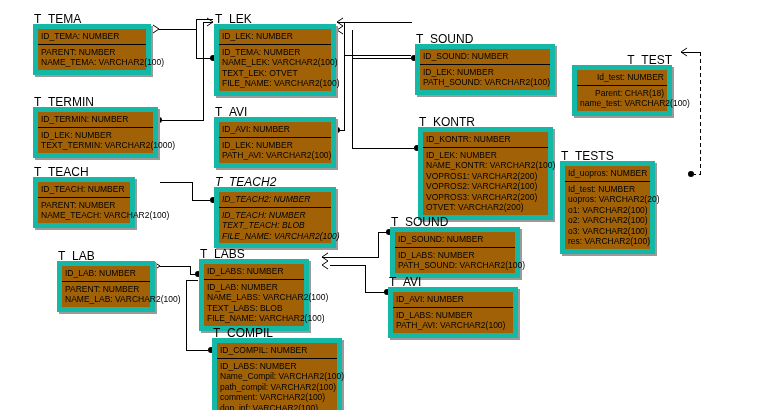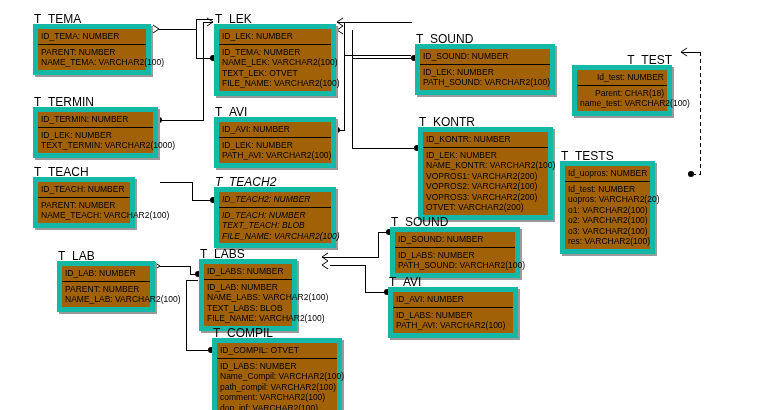--- a/index.html
+++ b/index.html
@@ -261,21 +261,21 @@
         <div class="entity-box">
           <div class="pk-section">
             <div class="attr">ID_LAB: NUMBER</div>
           </div>
           <div class="attr-section">
             <div class="attr">PARENT: NUMBER</div>
             <div class="attr">NAME_LAB: VARCHAR2(100)</div>
           </div>
         </div>
       </div>
-      <div class="entity" style="left: 199px; top: 249px; width: 98px;">
+      <div class="entity" style="left: 199px; top: 249px; width: 110px;">
         <div class="entity-name">T_LABS</div>
         <div class="entity-box">
           <div class="pk-section">
             <div class="attr">ID_LABS: NUMBER</div>
           </div>
           <div class="attr-section">
             <div class="attr">ID_LAB: NUMBER</div>
             <div class="attr">NAME_LABS: VARCHAR2(100)</div>
             <div class="attr">TEXT_LABS: BLOB</div>
             <div class="attr">FILE_NAME: VARCHAR2(100)</div>
@@ -291,21 +291,21 @@
           <div class="attr-section">
             <div class="attr">ID_LABS: NUMBER</div>
             <div class="attr">PATH_AVI: VARCHAR2(100)</div>
           </div>
         </div>
       </div>
       <div class="entity" style="left: 212px; top: 328px; width: 130px;">
         <div class="entity-name">T_COMPIL</div>
         <div class="entity-box">
           <div class="pk-section">
-            <div class="attr">ID_COMPIL: OTVET</div>
+            <div class="attr">ID_COMPIL: NUMBER</div>
           </div>
           <div class="attr-section">
             <div class="attr">ID_LABS: NUMBER</div>
             <div class="attr">Name_Compil: VARCHAR2(100)</div>
             <div class="attr">path_compil: VARCHAR2(100)</div>
             <div class="attr">comment: VARCHAR2(100)</div>
             <div class="attr">dop_inf: VARCHAR2(100)</div>
           </div>
         </div>
       </div>

